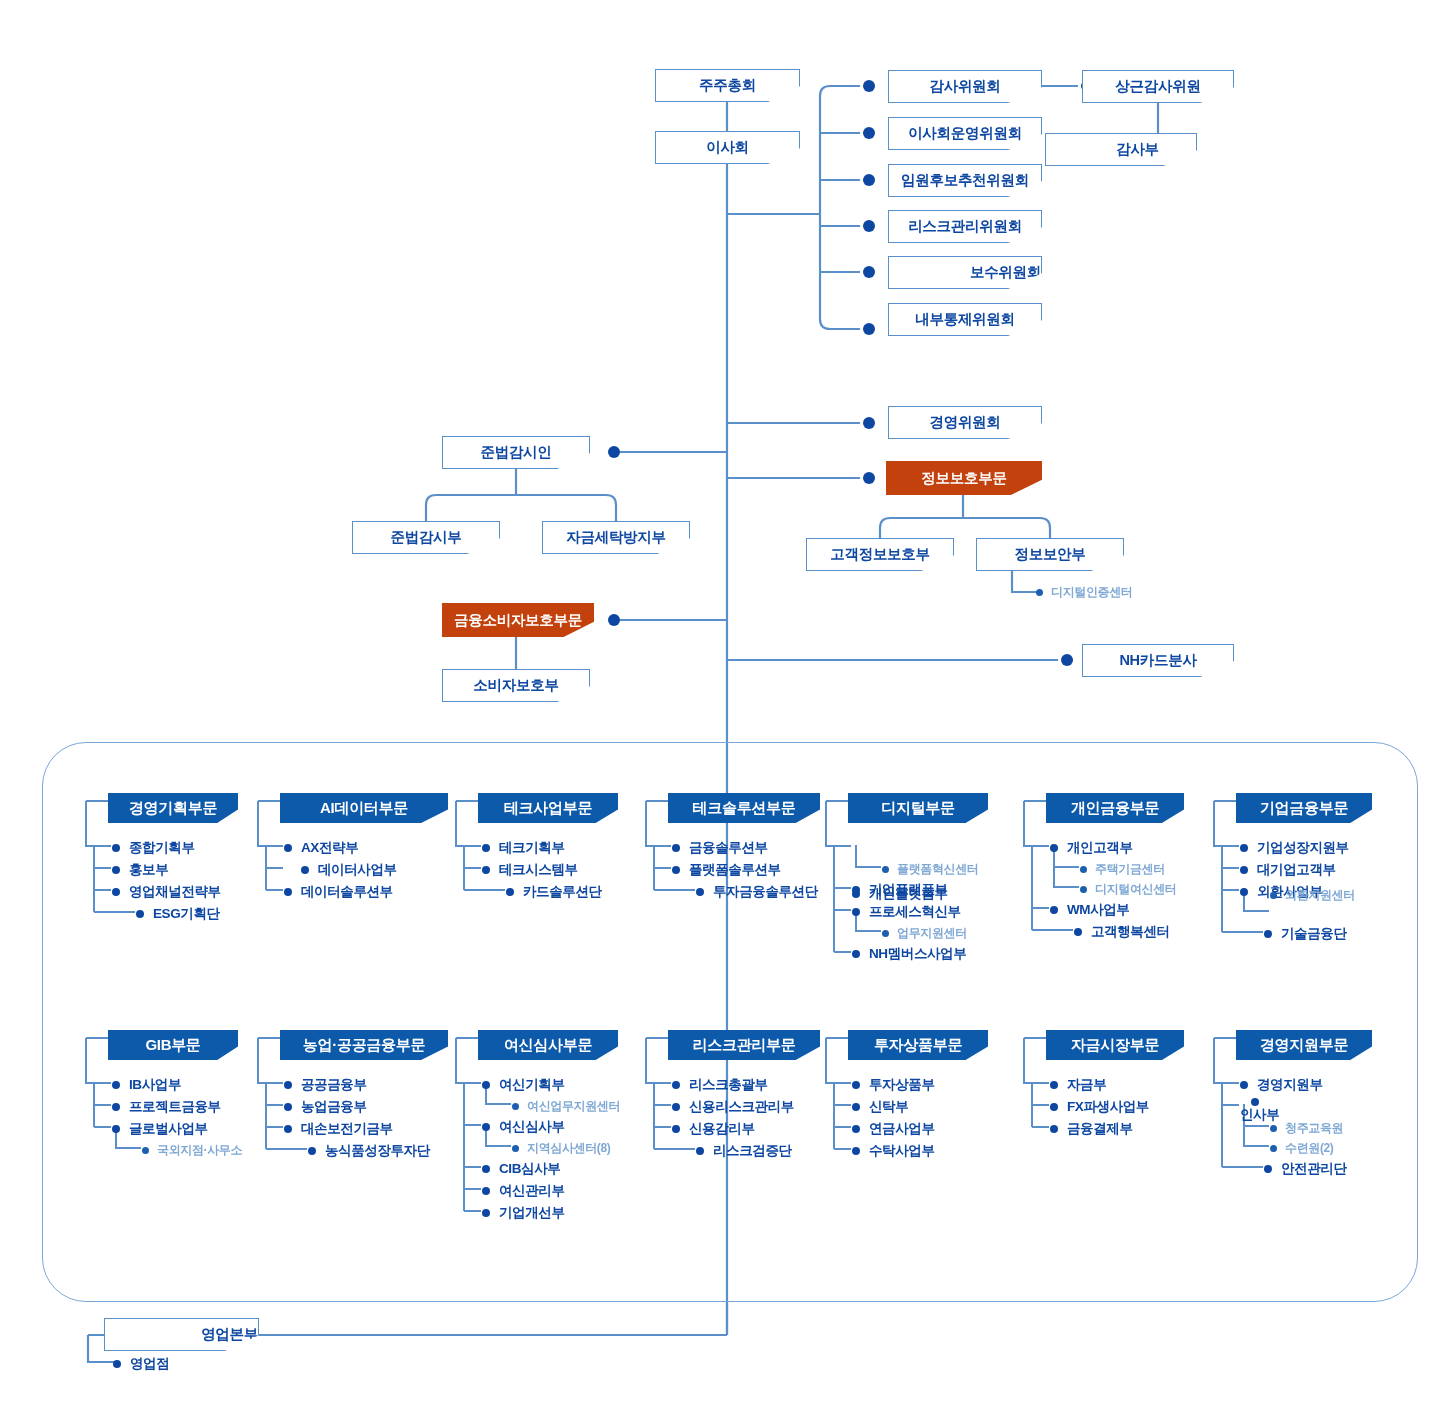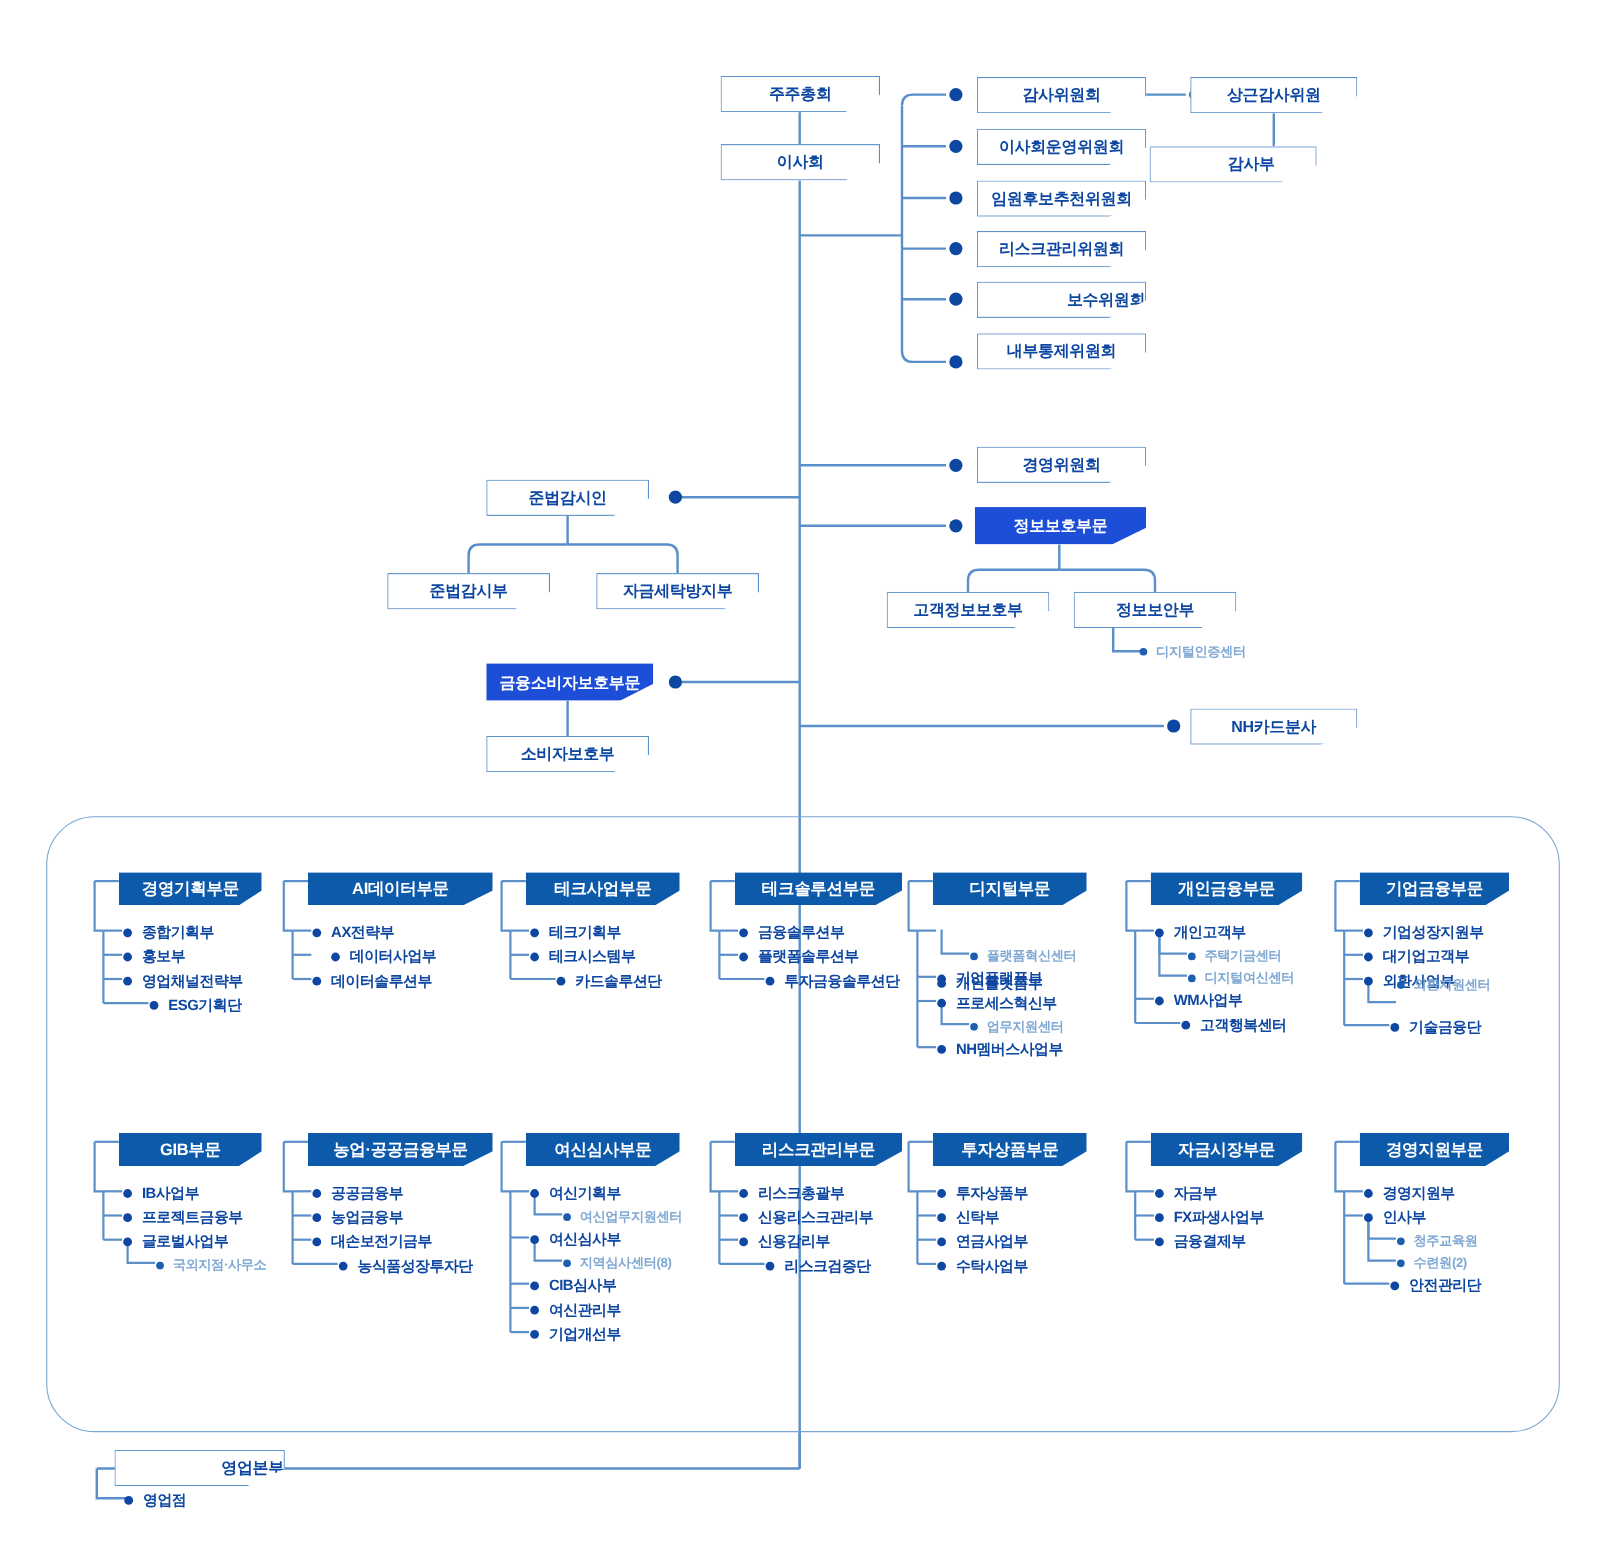--- a/index.html
+++ b/index.html
@@ -35,21 +35,21 @@
   }
   .box-outline{
     background:#ffffff;
     border:1.6px solid #5b8fc9;
     color:#0d47a1;
     font-size:14.5px;
     
     clip-path:polygon(0 0, 100% 0, 100% 52%, 78% 100%, 0 100%);
   }
   .box-fill{
-    background:#1d4ed8;
+    background:#c2410c;
     color:#ffffff;
     font-size:14.5px;
     border:none;
     clip-path:polygon(0 0, 100% 0, 100% 55%, 80% 100%, 0 100%);
   }
   .box-dept{
     background:#0d5aab;
     color:#ffffff;
     font-size:15px;
     font-weight:bold;
@@ -638,21 +638,21 @@
         <span class="dot"></span>
         <span class="lbl">금융결제부</span>
       </div>
       <div class="box box-dept" style="left: 1236px; top: 1030px; width: 136px; height: 30px;">
         <span>경영지원부문</span>
       </div>
       <div class="leaf" style="left: 1240px; top: 1076px;">
         <span class="dot"></span>
         <span class="lbl">경영지원부</span>
       </div>
-      <div class="leaf" style="left: 1240px; top: 1098px;">
+      <div class="leaf" style="left: 1240px; top: 1098px; flex-direction: column;">
         <span class="dot"></span>
         <span class="lbl">인사부</span>
       </div>
       <div class="leaf sub" style="left: 1270px; top: 1120px;">
         <span class="dot"></span>
         <span class="lbl">청주교육원</span>
       </div>
       <div class="leaf sub" style="left: 1270px; top: 1140px;">
         <span class="dot"></span>
         <span class="lbl">수련원(2)</span>

